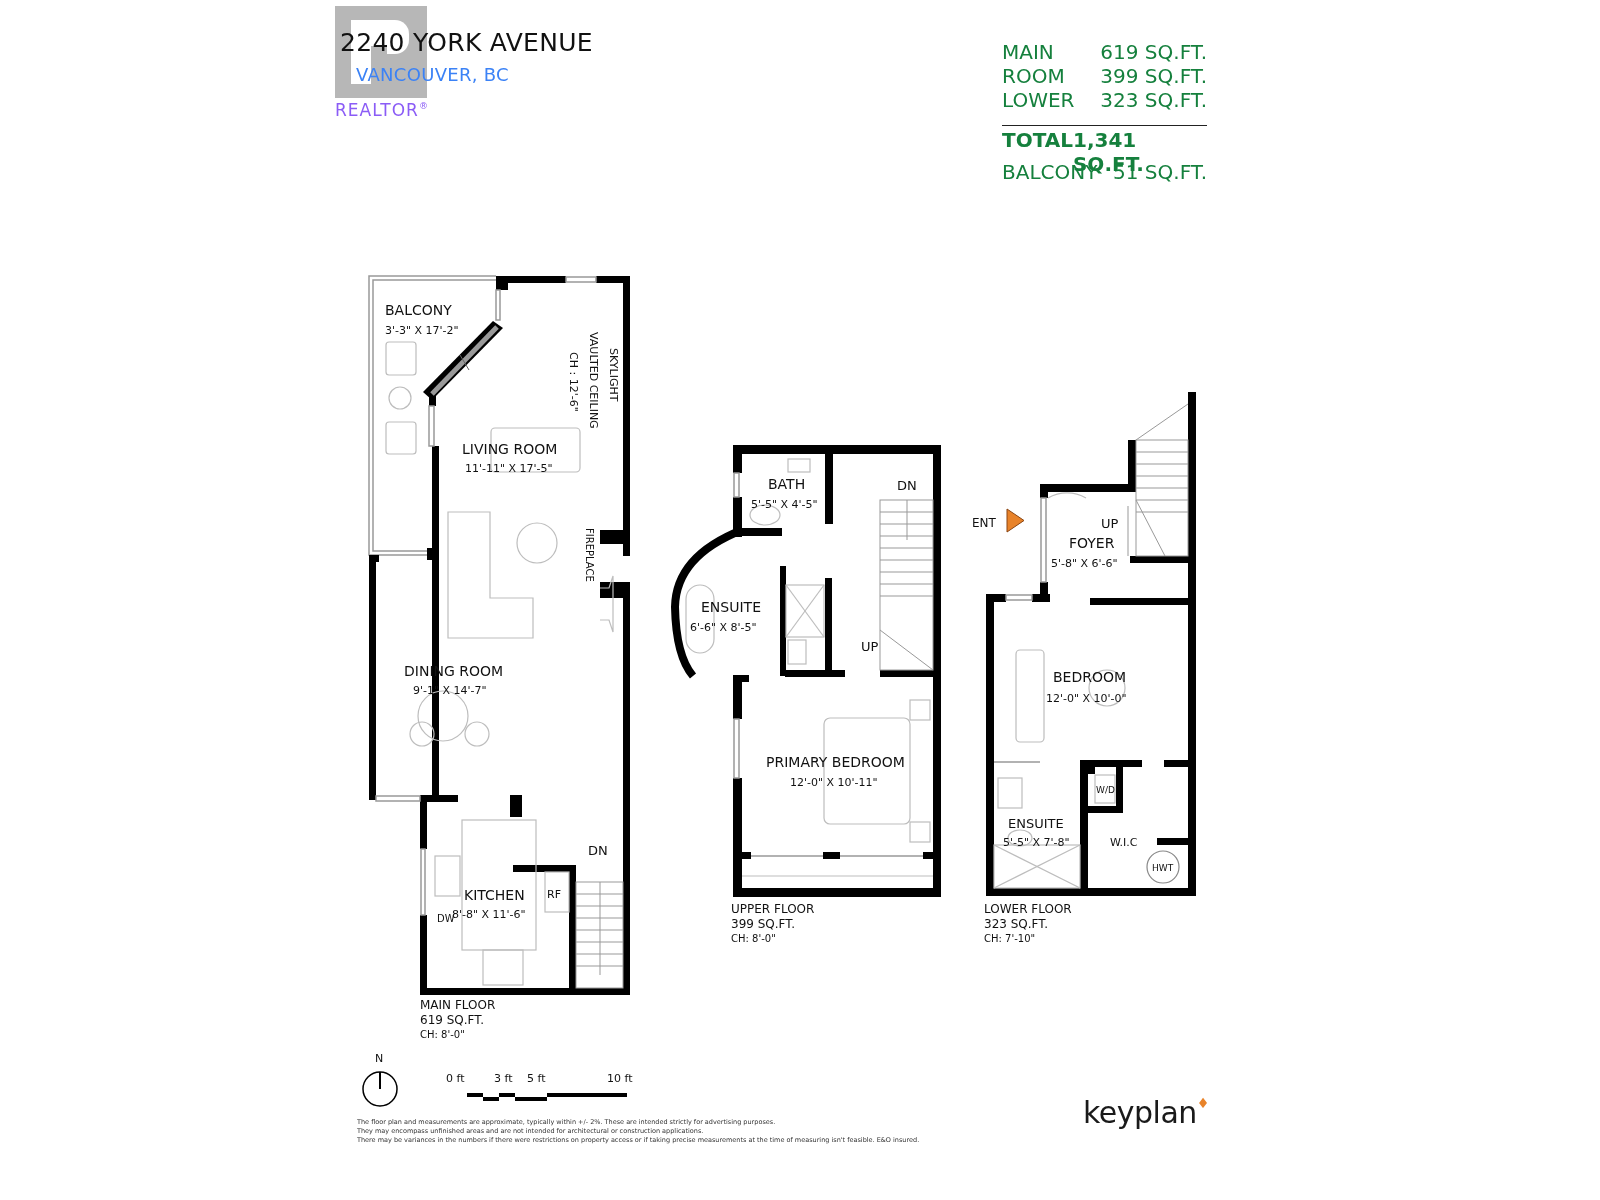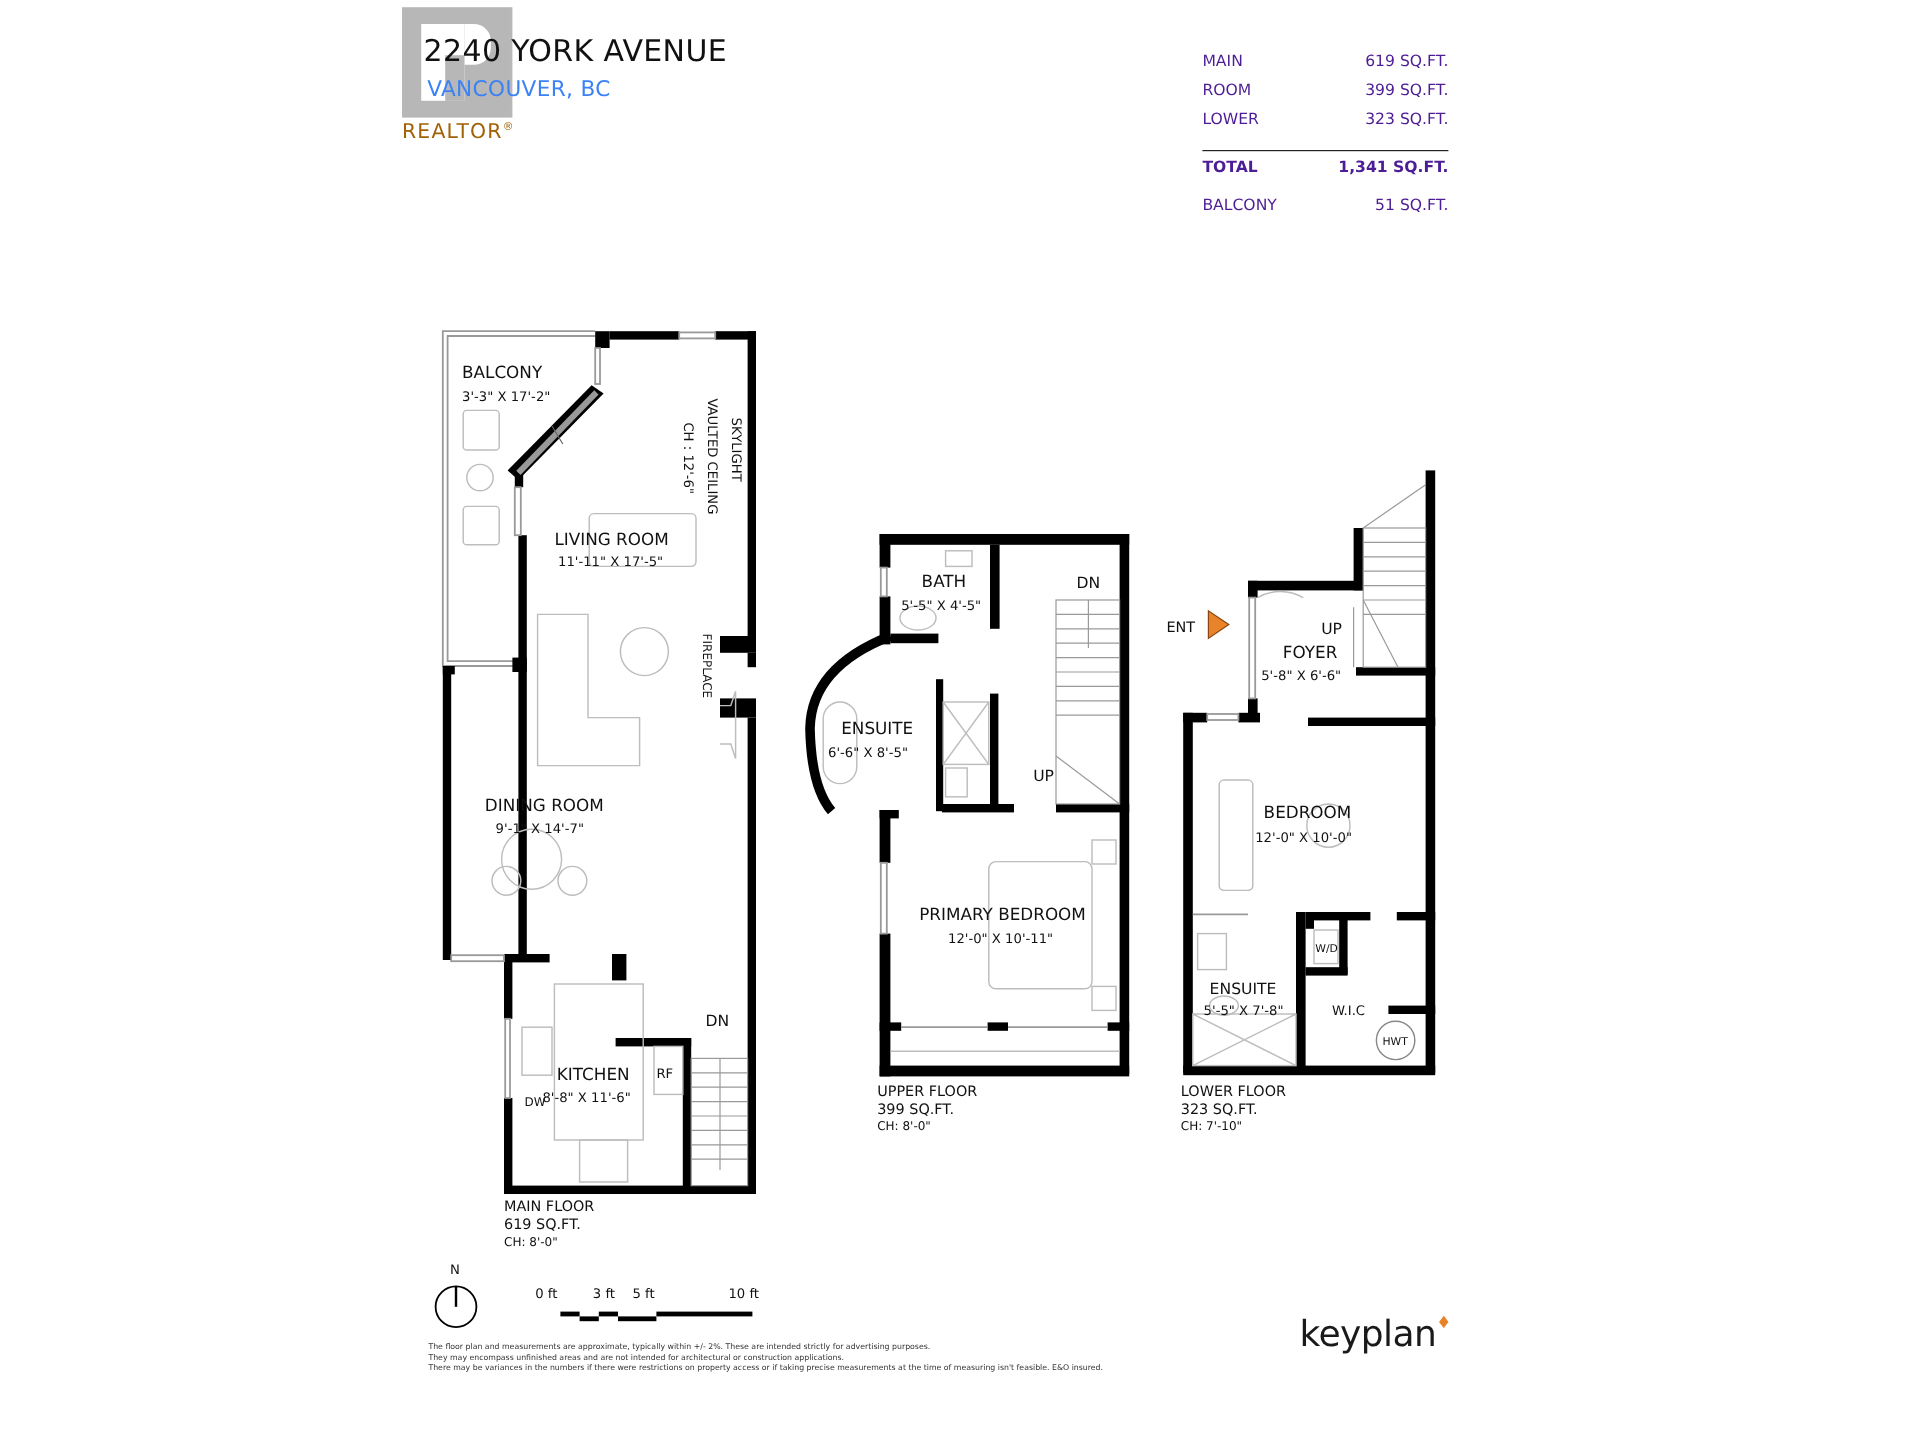--- a/index.html
+++ b/index.html
@@ -1,27 +1,27 @@
 <!DOCTYPE html>
 <html><head>
 <meta charset="utf-8">
 <style>
   html, body { margin:0; padding:0; background:#ffffff; }
   body { width:1600px; height:1200px; position:relative; overflow:hidden;
          font-family:"DejaVu Sans", sans-serif; color:#111; }
   .abs { position:absolute; }
-  .title { left:353px; top:28px; font-size:25px; font-weight:500; letter-spacing:0.3px; color:#111; }
+  .title { left:340px; top:28px; font-size:25px; font-weight:500; letter-spacing:0.3px; color:#111; }
   .subtitle { left:356px; top:64px; font-size:18px; color:#3b82f6; letter-spacing:0.3px; }
   .realtor-logo { left:335px; top:6px; width:92px; height:92px; background:#7d7d7d; opacity:0.55; }
   .realtor-logo .r { position:absolute; left:16px; top:14px; width:36px; height:64px; background:#fff; }
   .realtor-logo .r2 { position:absolute; left:52px; top:14px; width:22px; height:34px; background:#fff; border-radius:0 14px 14px 0; }
   .realtor-logo .r3 { position:absolute; left:36px; top:40px; width:16px; height:38px; background:#7d7d7d; }
-  .realtor-text { left:335px; top:100px; font-size:17px; color:#a16207; letter-spacing:1px; }
+  .realtor-text { left:335px; top:100px; font-size:17px; color:#8b5cf6; letter-spacing:1px; }
   .realtor-text sup { font-size:9px; }
-  .area-table { left:1002px; top:40px; width:205px; font-size:13px; color:#4c1d95; }
+  .area-table { left:1002px; top:40px; width:205px; font-size:20px; color:#15803d; }
   .area-row { display:flex; justify-content:space-between; height:24px; line-height:24px; }
   .area-row.total { font-weight:bold; border-top:1.5px solid #222; margin-top:13px; padding-top:2px; }
   .area-row.gap { margin-top:8px; }
   svg.plan { position:absolute; left:0; top:0; }
   .lbl { font-family:"DejaVu Sans", sans-serif; fill:#111; }
   .disclaimer { left:357px; top:1118px; font-size:6.5px; color:#333; line-height:9px; }
   .keyplan { left:1083px; top:1095px; font-size:30px; font-weight:400; color:#1a1a1a; letter-spacing:-0.5px; }
   .keyplan .dot { color:#e8832a; font-size:14px; vertical-align:top; }
 </style>
 </head>

